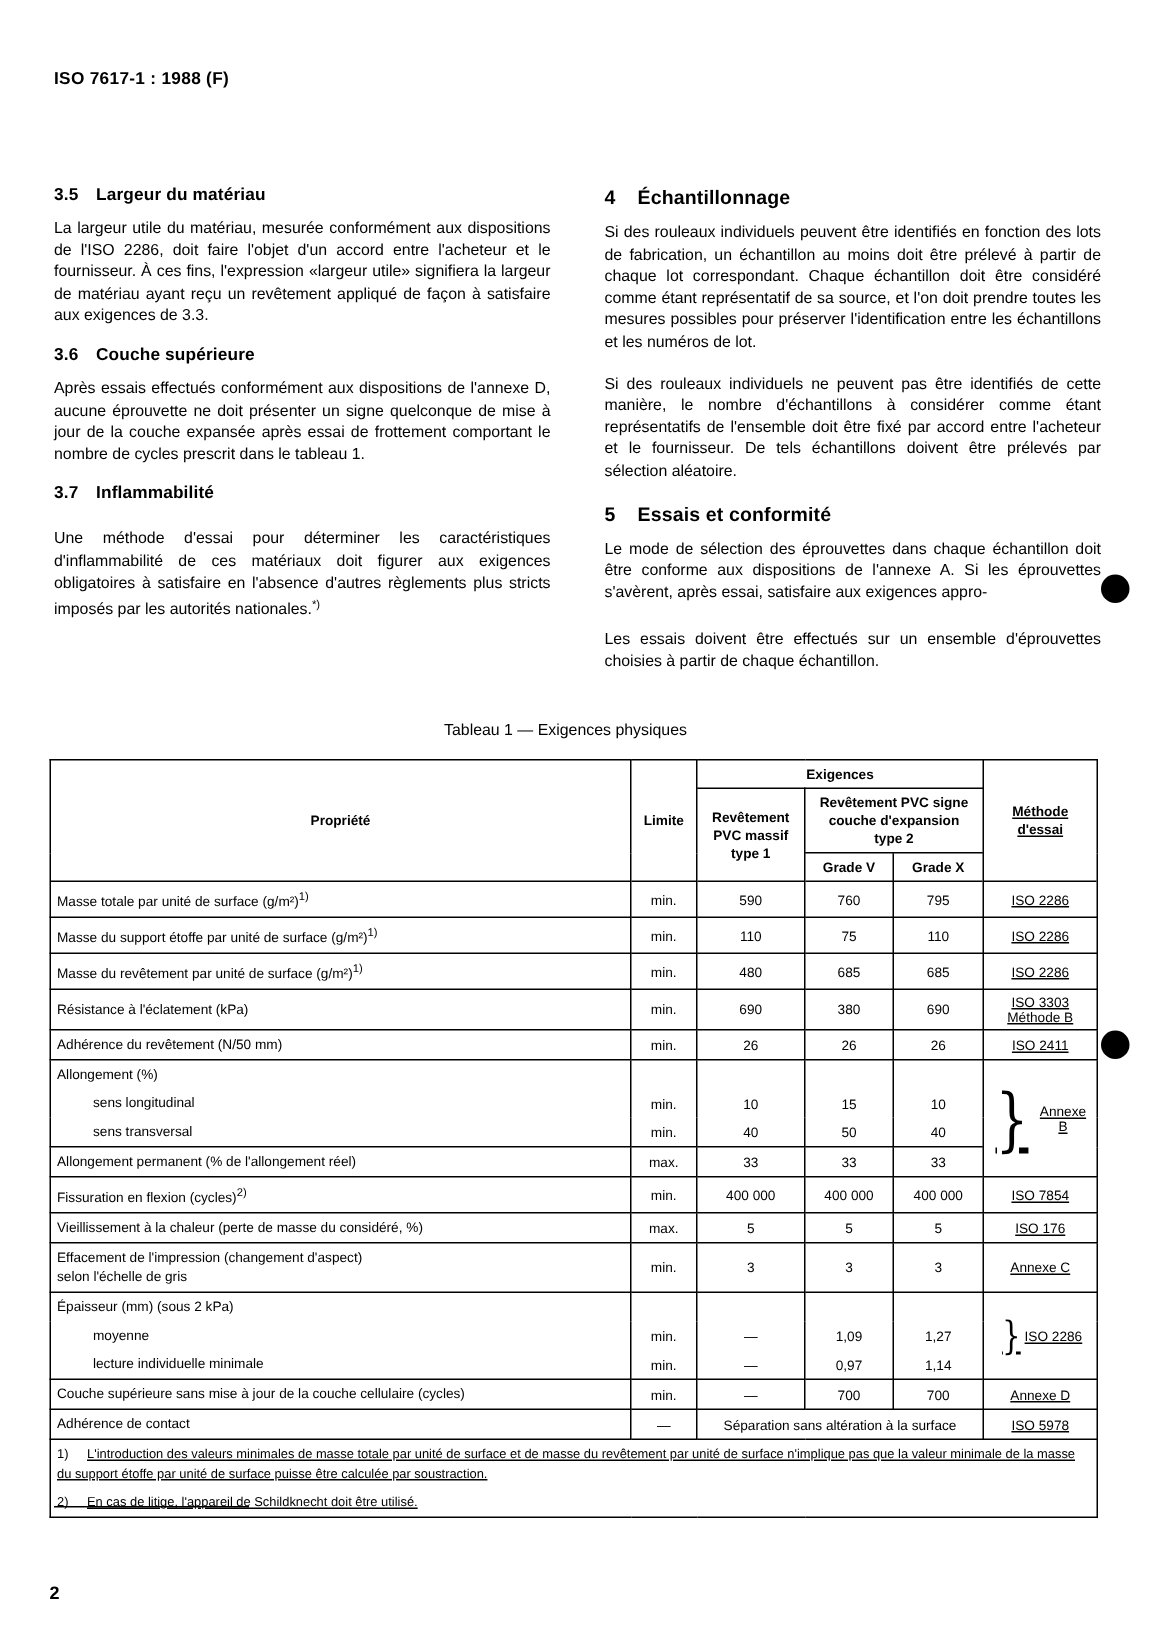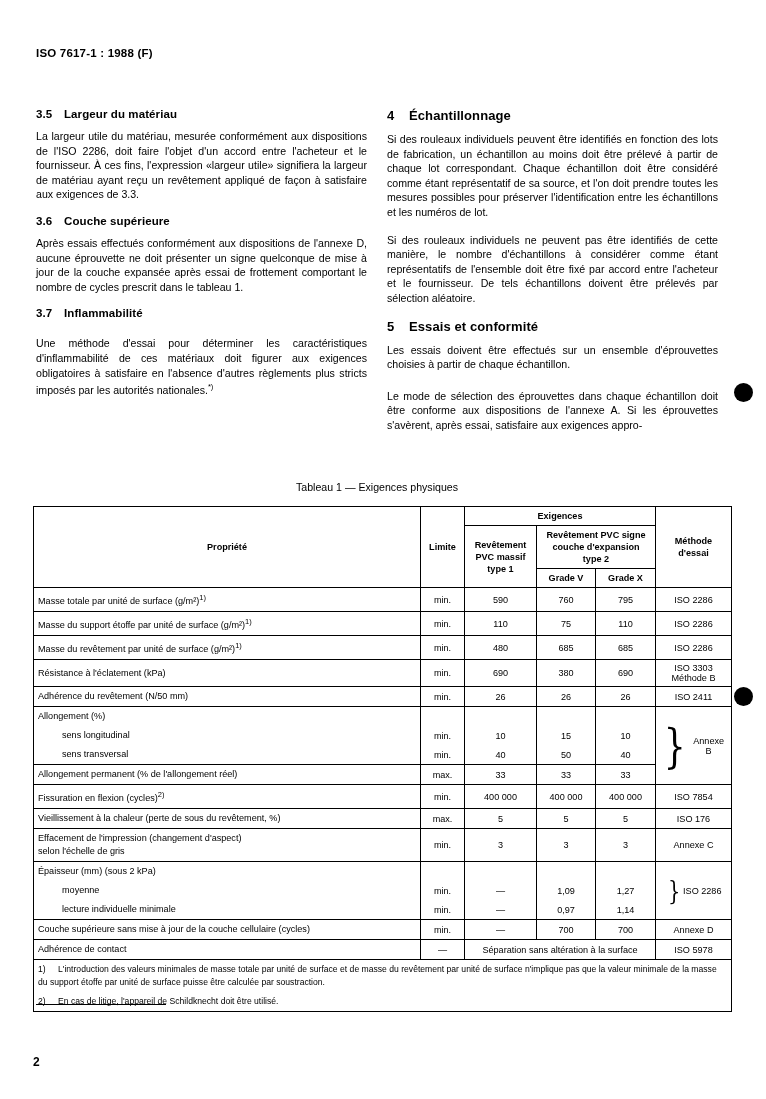--- a/index.html
+++ b/index.html
@@ -18,24 +18,24 @@
   .hdr {
     position: absolute;
     left: 36px; top: 47px;
     font-size: 11.5px;
     font-weight: bold;
     letter-spacing: 0.2px;
   }
 
   .cols {
     position: absolute;
-    left: 36px; top: 108px;
+    left: 36px; top: 124px;
     width: 698px;
     display: flex;
-    gap: 20px;
+    gap: 36px;
   }
   .col { width: 331px; }
 
   h3.sec {
     font-size: 11.5px;
     font-weight: bold;
     margin: 0 0 9px 0;
     letter-spacing: 0.1px;
   }
   h3.sec .num { display: inline-block; min-width: 28px; }
@@ -71,21 +71,21 @@
     font-size: 9.1px;
   }
   table.t td, table.t th {
     border: 0.8px solid #000;
     padding: 3px 4px;
     font-weight: normal;
     vertical-align: middle;
   }
   table.t thead th { font-weight: bold; text-align: center; line-height: 12px; }
   .outer-l { border-left: 1.6px solid #000 !important; }
-  .outer-r { border-right: 1.6px solid #000 !important; }
+  .outer-r { border-right: 1.6px solid #000 !important; text-decoration: underline; }
   .outer-t { border-top: 1.6px solid #000 !important; }
   .outer-b { border-bottom: 1.6px solid #000 !important; margin-left: 16px; }
 
   .c { text-align: center; }
   .prop { text-align: left; padding-left: 7px; line-height: 13px; }
   .nb-t { border-top: none !important; }
   .nb-b { border-bottom: none !important; }
   .lim { width: 44px; }
   .v1 { width: 72px; }
   .v2 { width: 59px; }
@@ -186,22 +186,22 @@
 
       <h3 class="sec big">
         <span class="num">4</span><span>Échantillonnage</span>
       </h3>
       <p class="body">Si des rouleaux individuels peuvent être identifiés en fonction des lots de fabrication, un échantillon au moins doit être prélevé à partir de chaque lot correspondant. Chaque échantillon doit être considéré comme étant représentatif de sa source, et l'on doit prendre toutes les mesures possibles pour préserver l'identification entre les échantillons et les numéros de lot.</p>
       <p class="body">Si des rouleaux individuels ne peuvent pas être identifiés de cette manière, le nombre d'échantillons à considérer comme étant représentatifs de l'ensemble doit être fixé par accord entre l'acheteur et le fournisseur. De tels échantillons doivent être prélevés par sélection aléatoire.</p>
 
       <h3 class="sec big gap-before">
         <span class="num">5</span><span>Essais et conformité</span>
       </h3>
+      <p class="body">Le mode de sélection des éprouvettes dans chaque échantillon doit être conforme aux dispositions de l'annexe A. Si les éprouvettes s'avèrent, après essai, satisfaire aux exigences appro-</p>
       <p class="body">Les essais doivent être effectués sur un ensemble d'éprouvettes choisies à partir de chaque échantillon.</p>
-      <p class="body">Le mode de sélection des éprouvettes dans chaque échantillon doit être conforme aux dispositions de l'annexe A. Si les éprouvettes s'avèrent, après essai, satisfaire aux exigences appro-</p>
 
     </div>
   </div>
 
   <div class="tbl-title">Tableau 1 — Exigences physiques</div>
 
   <table class="t">
     <thead>
       <tr>
         <th class="prop outer-l outer-t nb-b" rowspan="3">
@@ -326,21 +326,21 @@
       <tr>
         <td class="prop outer-l"><span>Fissuration en flexion (cycles)</span><sup class="fn">2)</sup></td>
         <td class="c">min.</td>
         <td class="c">400 000</td>
         <td class="c">400 000</td>
         <td class="c">400 000</td>
         <td class="c outer-r">ISO 7854</td>
       </tr>
 
       <tr>
-        <td class="prop outer-l">Vieillissement à la chaleur (perte de sous du revêtement, %)</td>
+        <td class="prop outer-l">Vieillissement à la chaleur (perte de masse du considéré, %)</td>
         <td class="c">max.</td>
         <td class="c">5</td>
         <td class="c">5</td>
         <td class="c">5</td>
         <td class="c outer-r">ISO 176</td>
       </tr>
 
       <tr>
         <td class="prop outer-l">
           <span>Effacement de l'impression (changement d'aspect)</span><br>

